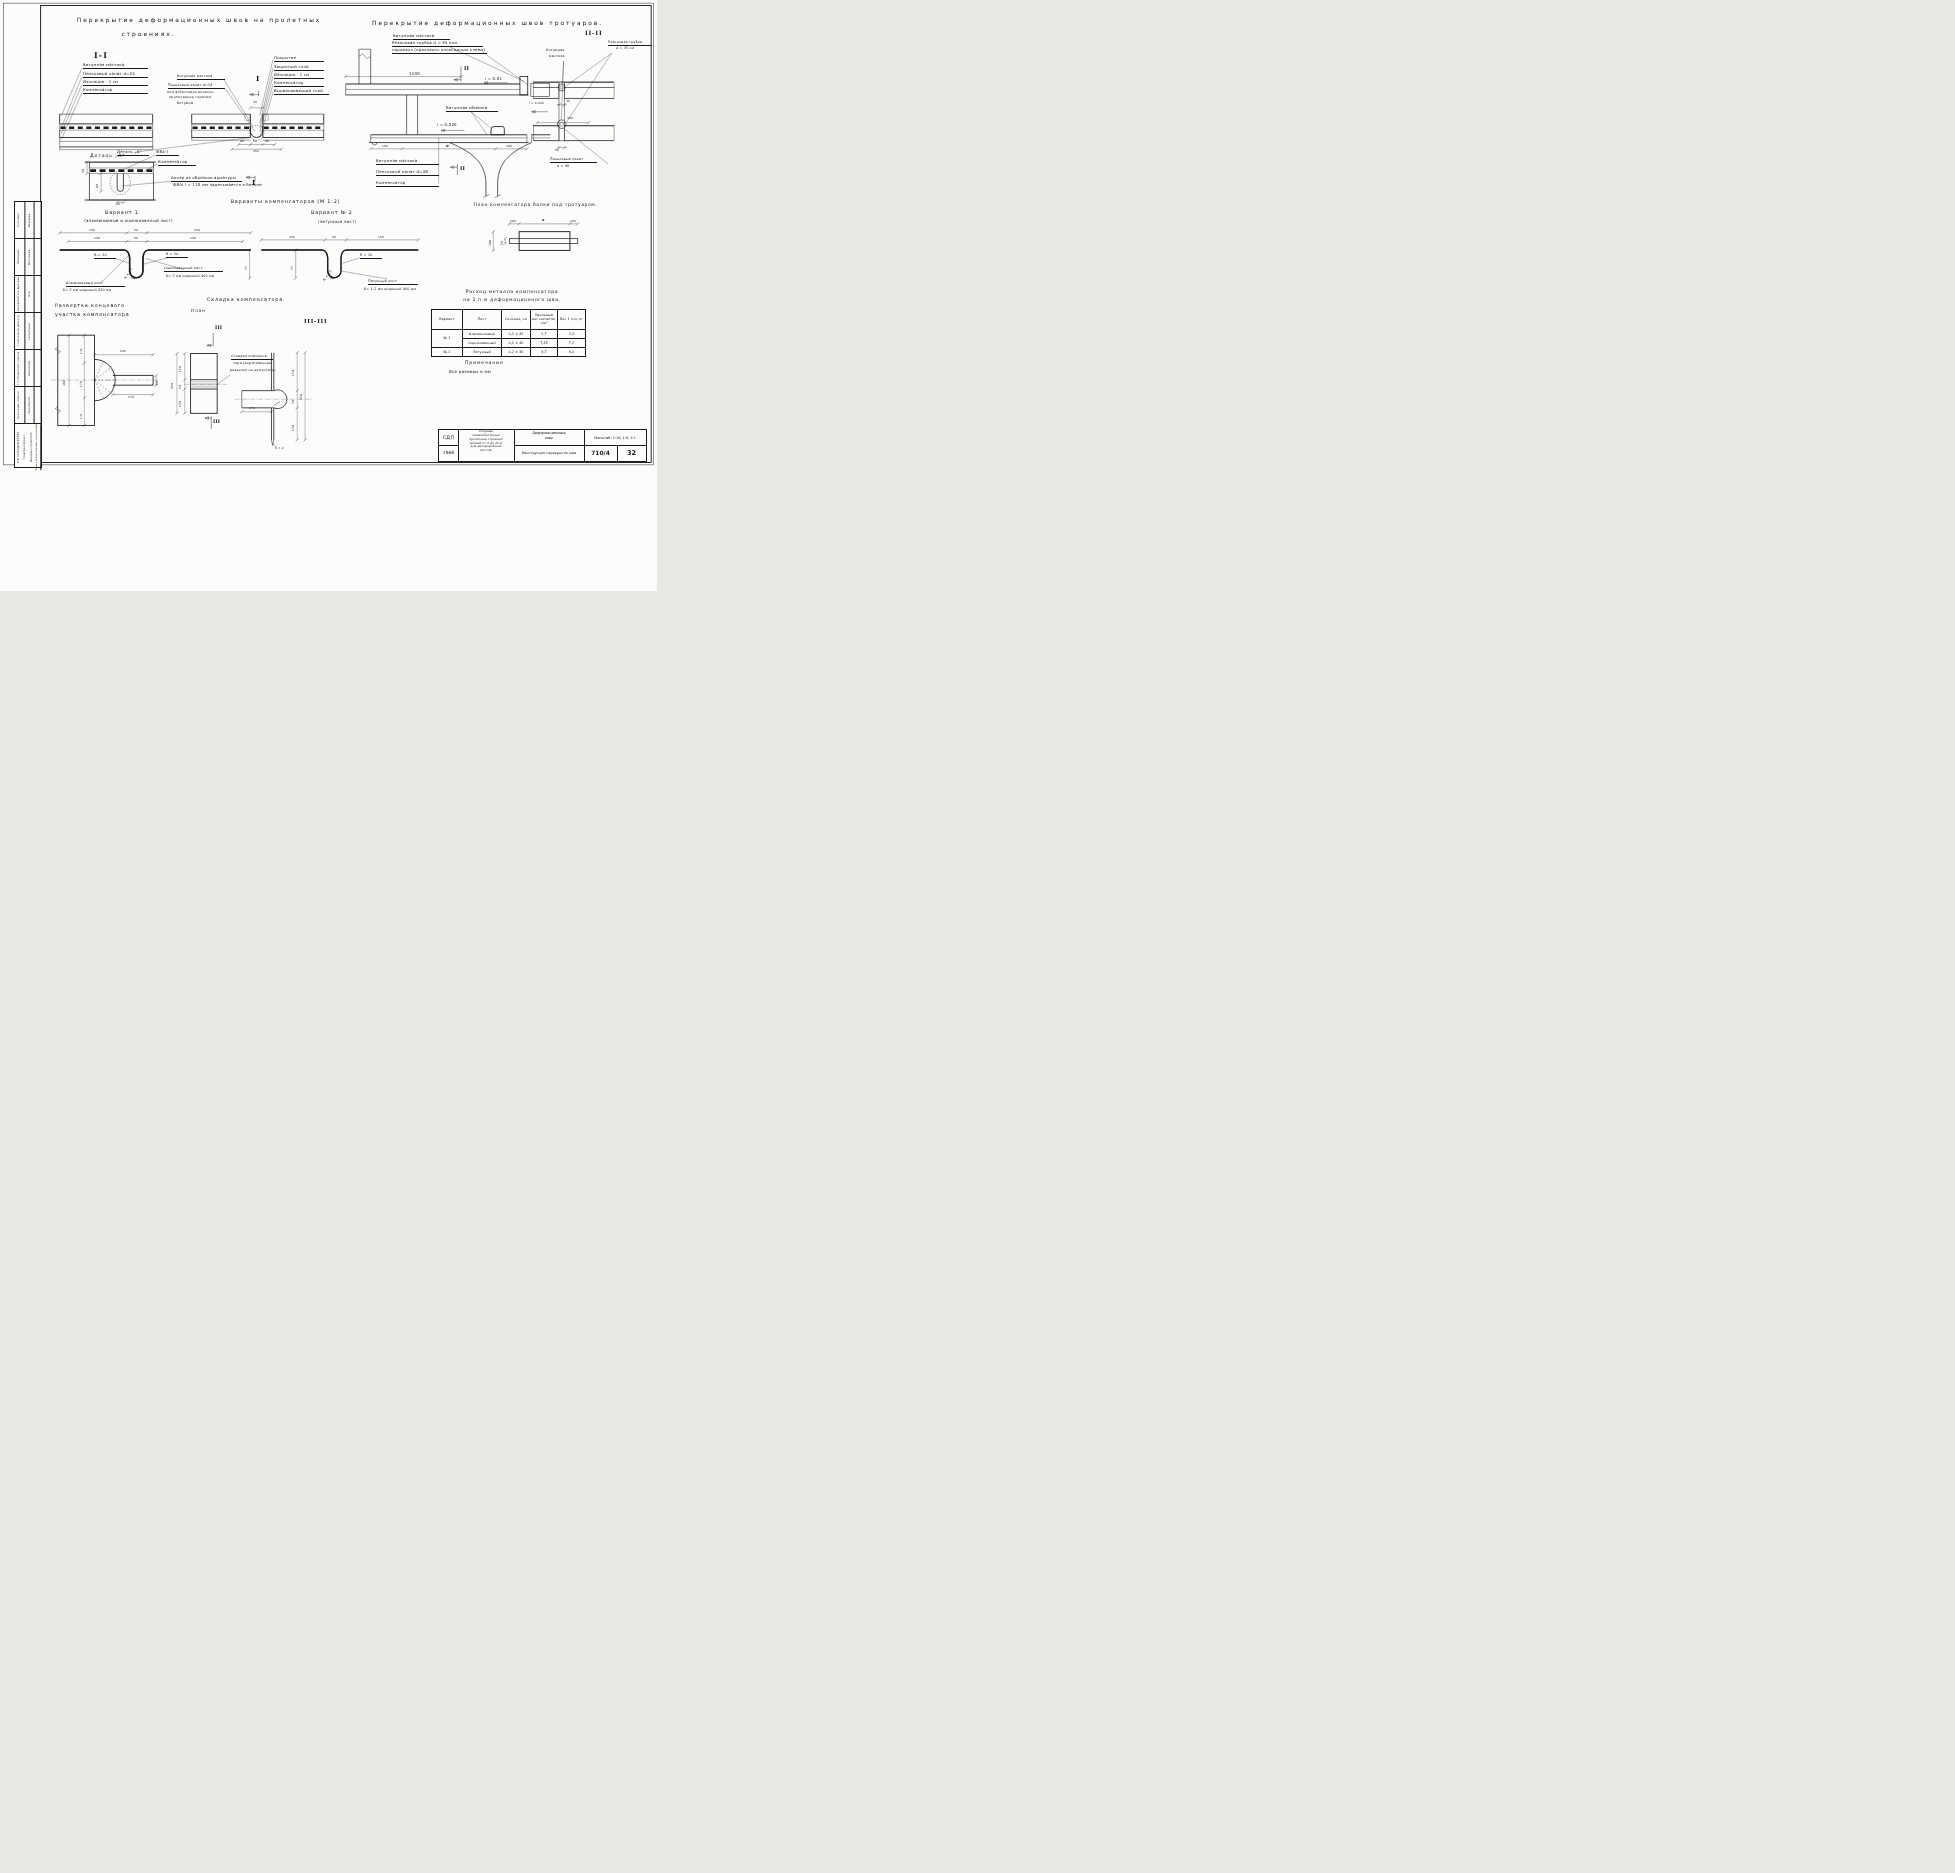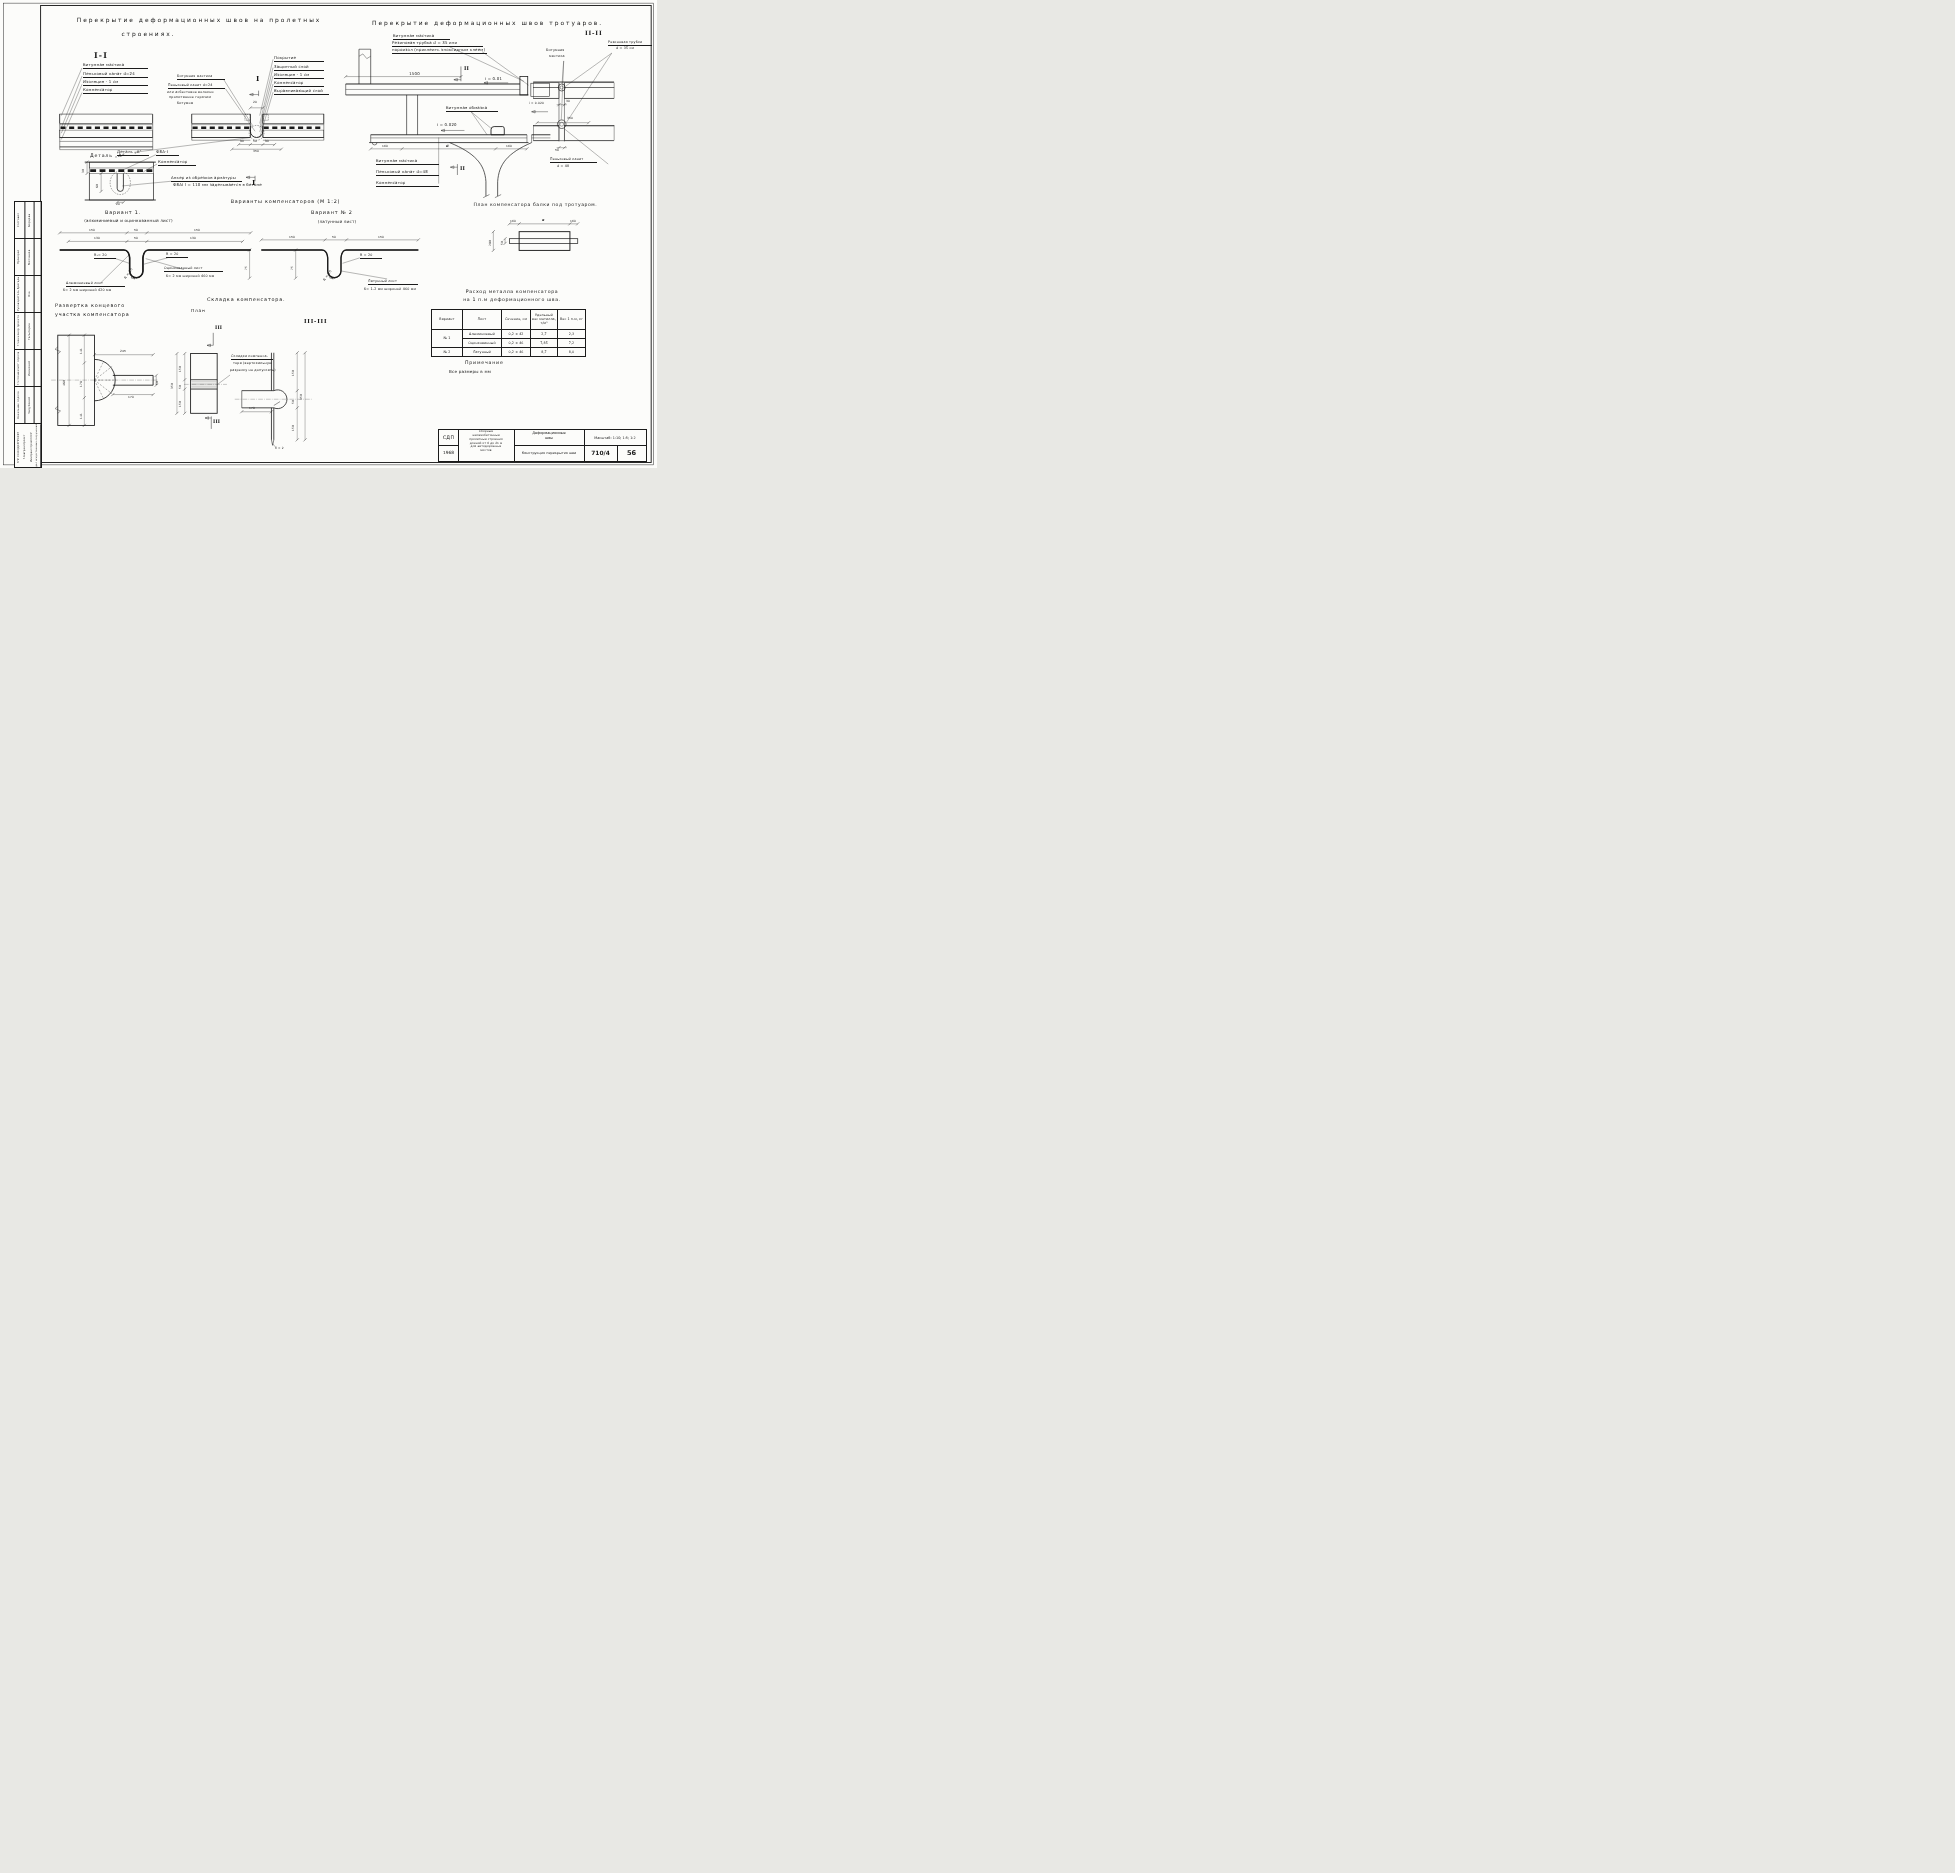--- a/index.html
+++ b/index.html
@@ -1,16 +1,16 @@
 <!DOCTYPE html>
 <html style="font-size:6.3px"><head>
 <meta charset="utf-8">
 <style>
   html,body{margin:0;padding:0;background:#e8e8e4;}
-  .sheet{position:relative;width:657px;height:468px;background:#fcfcfa;
+  .sheet{position:relative;width:657px;height:591px;background:#fcfcfa;
          font-family:"DejaVu Sans",sans-serif;color:#1b1b1b;overflow:hidden;}
   .lbl{position:absolute;font-size:3.9px;letter-spacing:0.2px;white-space:nowrap;color:#161616;line-height:1.1;}
   .sm{font-size:3.3px;}
   .xs{font-size:2.9px;}
   .ul{border-bottom:0.5px solid #1b1b1b;padding-bottom:0.4px;display:inline-block;}
   .ctr{text-align:center;}
   .rot{transform:rotate(-90deg);transform-origin:left top;}
   .serif{font-family:"DejaVu Serif",serif;font-weight:bold;}
   .ttl{font-size:5.9px;letter-spacing:2px;}
   .h2t{font-size:4.9px;letter-spacing:0.8px;}
@@ -573,21 +573,21 @@
     <div>для автодорожных</div>
     <div>мостов</div>
   </div>
   <div style="position:absolute;left:75px;top:0.8px;width:70px;height:14px;font-size:3.5px;text-align:center;line-height:1.6;">
     <div>Деформационные</div>
     <div>швы</div>
   </div>
   <div class="tb-cell" style="left:75px;top:15.3px;width:70px;height:15.3px;font-size:3.4px;">Конструкция  перекрытия  шва</div>
   <div class="tb-cell" style="left:145px;top:0;width:62px;height:15.3px;font-size:3.4px;">Масштаб: 1:10; 1:5; 1:2</div>
   <div class="tb-cell" style="left:145px;top:15.3px;width:33px;height:15.3px;font-size:5.9px;font-weight:bold;">710/4</div>
-  <div class="tb-cell" style="left:178px;top:15.3px;width:29px;height:15.3px;font-size:6.6px;font-weight:bold;">56</div>
+  <div class="tb-cell" style="left:178px;top:15.3px;width:29px;height:15.3px;font-size:6.6px;font-weight:bold;">32</div>
 </div>
 
 <div class="stamp">
   <div class="srow">
     <div class="scell srole">Составил</div>
     <div class="scell sname">Борцова</div>
     <div class="scell ssig"></div>
   </div>
   <div class="srow">
     <div class="scell srole">Проверил</div>

